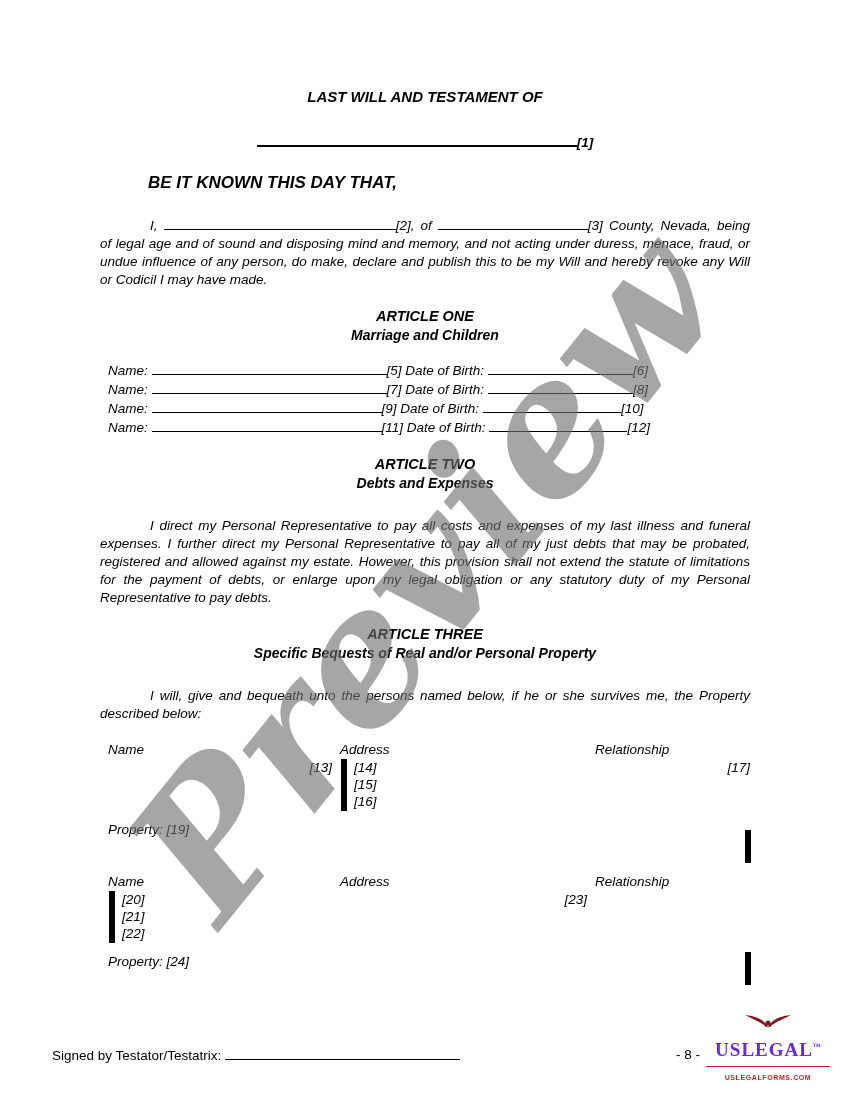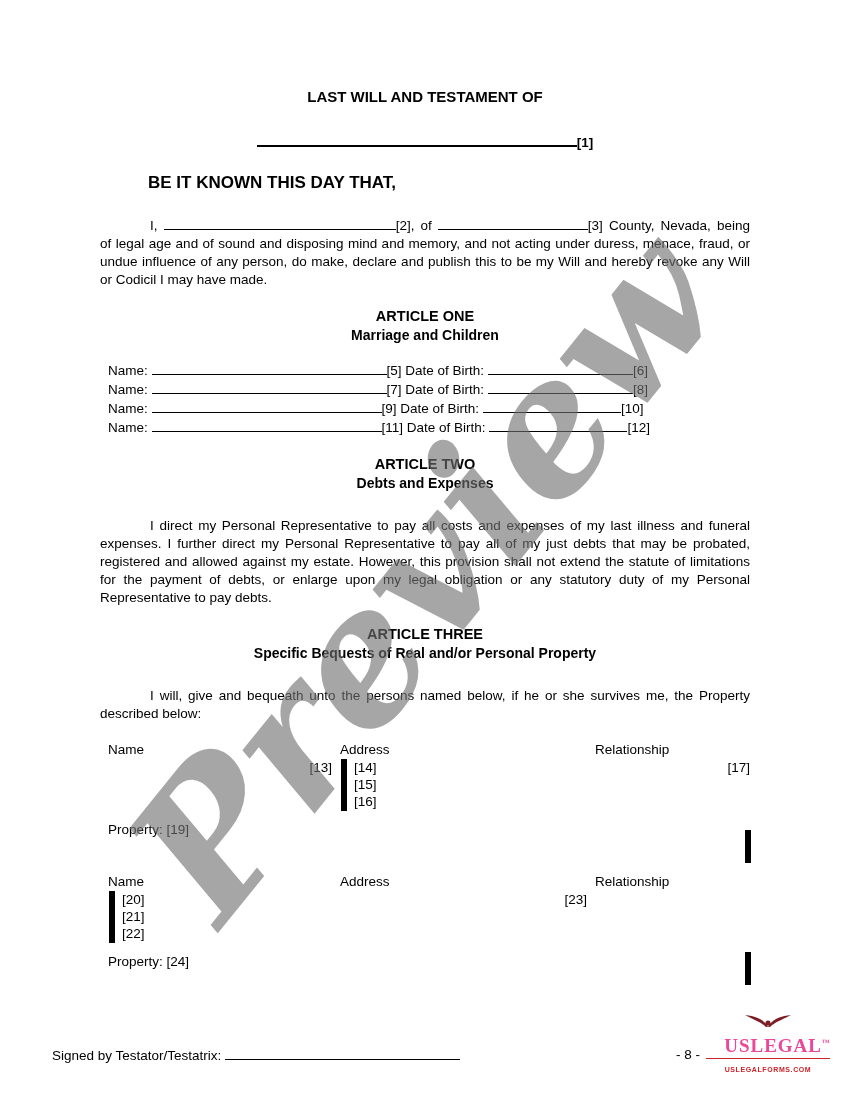--- a/index.html
+++ b/index.html
@@ -5,21 +5,21 @@
   html,body{margin:0;padding:0;background:#e8e8e8;}
   .page{
     position:relative;
     width:850px;height:1100px;
     margin:0 auto;
     background:#ffffff;
     font-family:"Liberation Sans", sans-serif;
     font-size:13.5px;line-height:18px;color:#000;
     overflow:hidden;
   }
-  .content{position:absolute;left:100px;right:100px;top:88px;}
+  .content{position:absolute;left:100px;right:100px;top:88px;font-style:italic;}
   .doc-title{text-align:center;font-weight:bold;font-size:15px;}
   .title-line{text-align:center;margin-top:26px;font-weight:bold;}
   .blank{display:inline-block;border-bottom:1px solid #000;height:13px;vertical-align:baseline;}
   .blank.bold{border-bottom-width:2px;}
   .intro-heading{font-weight:bold;font-size:17px;margin-top:22px;margin-left:48px;}
   .para{margin-top:24px;text-align:justify;text-indent:50px;}
   .article-heading{margin-top:18px;text-align:center;font-weight:bold;font-size:14.5px;line-height:19px;}
   .article-sub{text-align:center;font-weight:bold;font-size:14px;line-height:19px;}
   .children{margin-top:16px;}
   .child-row{white-space:nowrap;line-height:18px;margin-left:8px;}
@@ -42,21 +42,21 @@
     color:rgba(112,112,112,0.62);
     white-space:nowrap;
     pointer-events:none;
     z-index:50;
   }
   .footer{position:absolute;left:0;right:6px;top:1040px;height:60px;}
   .signed{position:absolute;left:52px;top:6px;white-space:nowrap;}
   .page-num{position:absolute;left:676px;top:6px;}
   .logo{position:absolute;left:706px;top:-26px;width:124px;text-align:center;}
   .logo-eagle{height:14px;}
-  .logo-text{font-family:"Liberation Serif", serif;font-weight:bold;font-size:19px;line-height:20px;color:#ec4899;letter-spacing:1px;text-transform:uppercase;white-space:nowrap;text-align:right;}
+  .logo-text{font-family:"Liberation Serif", serif;font-weight:bold;font-size:19px;line-height:28px;color:#6d28d9;letter-spacing:1px;text-transform:uppercase;white-space:nowrap;}
   .logo-tm{font-size:8px;vertical-align:super;letter-spacing:0;}
   .logo-sub{margin-top:2px;font-size:7px;font-weight:bold;color:#cc2229;letter-spacing:0.6px;border-top:1px solid #cc2229;padding-top:2px;}
 </style>
 </head>
 <body>
 
 <div class="page">
 
   <div class="watermark">Preview</div>
 

